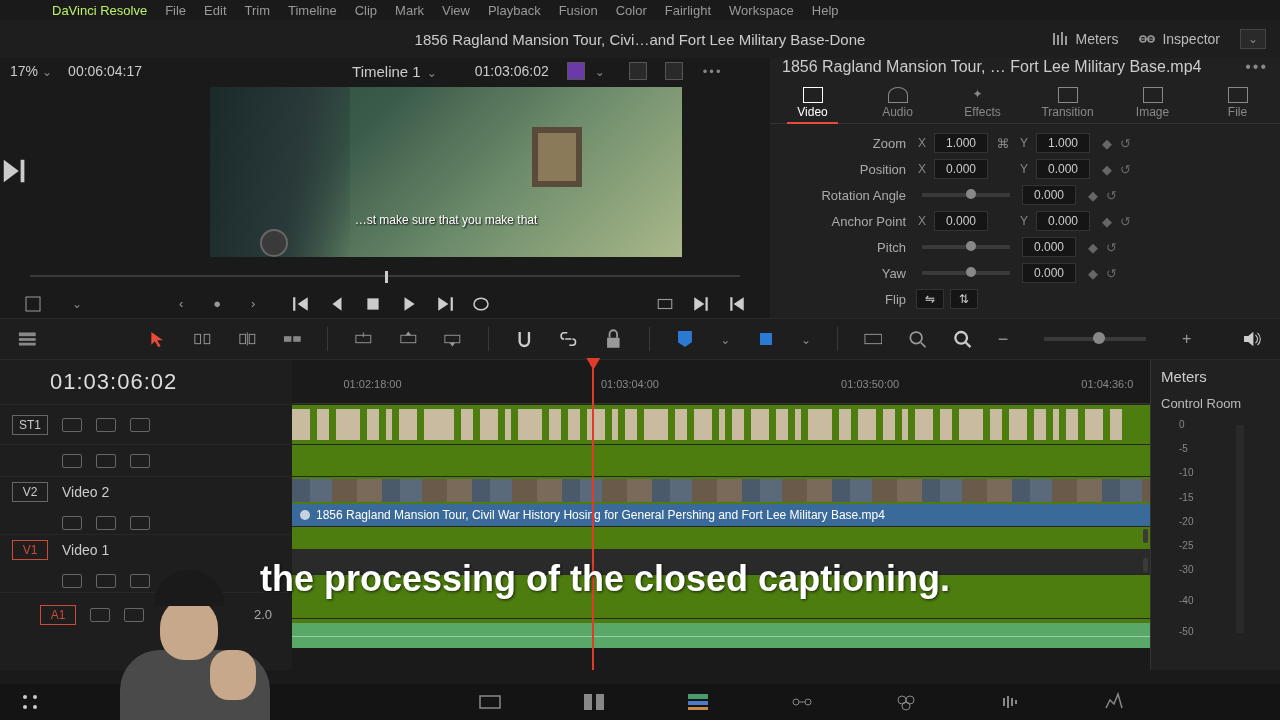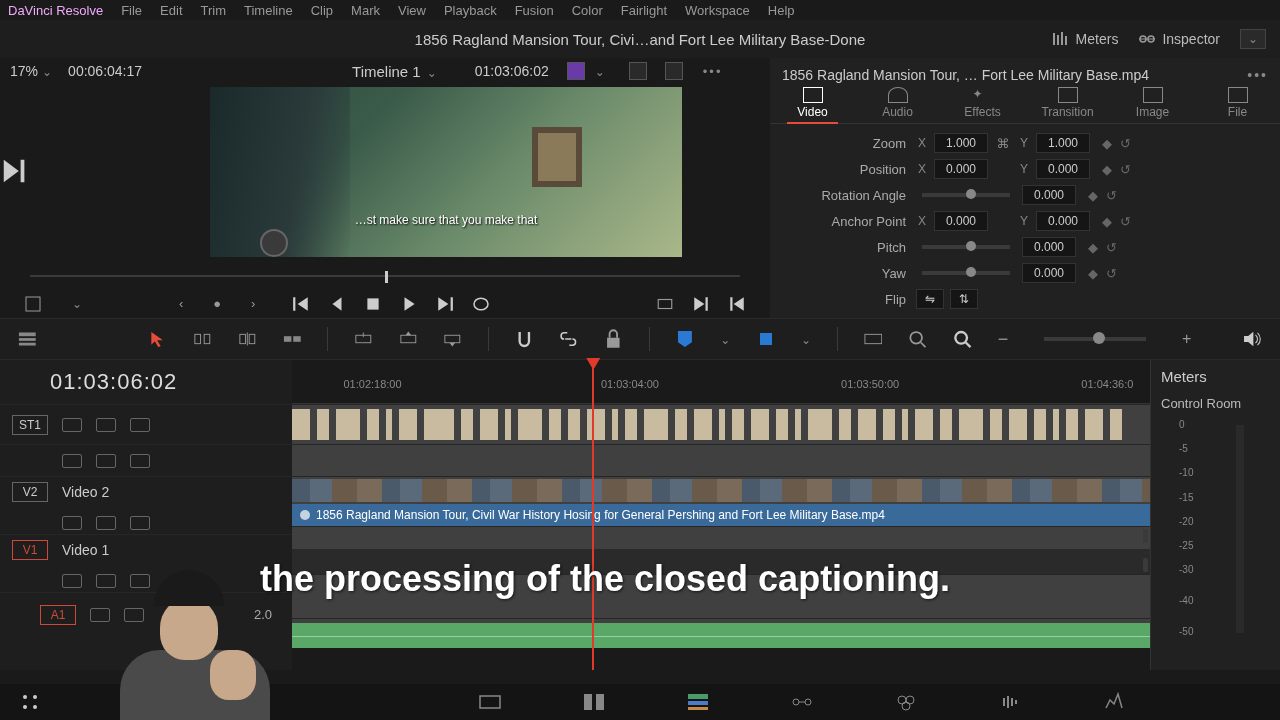--- a/index.html
+++ b/index.html
@@ -1,21 +1,21 @@
 <!DOCTYPE html>
 <html><head>
 <meta charset="utf-8">
 <style>
 * { margin: 0; padding: 0; box-sizing: border-box; font-family: -apple-system, BlinkMacSystemFont, "Segoe UI", sans-serif; }
 body { background: #1a1a1a; color: #b8b8b8; width: 1280px; height: 720px; overflow: hidden; position: relative; font-size: 13px; }
 
 
 .menubar { display: flex; height: 20px; align-items: center; padding: 0 8px; gap: 18px; background: #1a1a1a; }
 .menubar span { color: #999; font-size: 13px; }
-.menubar .app { color: #f0abfc; font-weight: 500; }
+.menubar .app { color: #bef264; font-weight: 500; margin-left: 44px; }
 
 
 .titlebar { display: flex; height: 38px; align-items: center; justify-content: center; background: #1e1e1e; position: relative; }
 .titlebar .title { color: #ccc; font-size: 15px; font-weight: 500; }
 .titlebar .right { position: absolute; right: 14px; display: flex; align-items: center; gap: 20px; }
 .titlebar .right span { color: #bbb; font-size: 14px; display: flex; align-items: center; gap: 6px; }
 .dropdown { background: #2a2a2a; border: 1px solid #444; width: 26px; height: 20px; display: inline-flex; align-items: center; justify-content: center; }
 
 
 .viewer-row { display: flex; height: 260px; background: #1a1a1a; }
@@ -36,21 +36,21 @@
 .scrubber { position: relative; height: 30px; margin: 6px 30px 0 30px; }
 .scrubber .bar { position: absolute; top: 12px; left: 0; right: 0; height: 2px; background: #3a3a3a; }
 .scrubber .thumb { position: absolute; top: 8px; left: 50%; width: 3px; height: 12px; background: #ccc; }
 
 .transport { display: flex; align-items: center; height: 32px; padding: 0 24px; gap: 30px; }
 .transport .icon { width: 18px; height: 18px; display: inline-flex; align-items: center; justify-content: center; color: #999; }
 .transport .grp { display: flex; gap: 18px; align-items: center; }
 
 
 .inspector { flex: 1; background: #212121; display: flex; flex-direction: column; }
-.insp-title { height: 30px; display: flex; align-items: flex-end; padding: 0 12px; color: #ccc; font-size: 14px; }
+.insp-title { height: 30px; display: flex; align-items: flex-start; padding: 0 12px; color: #ccc; font-size: 16px; }
 .insp-title .dots { margin-left: auto; color: #888; letter-spacing: 2px; }
 .insp-tabs { display: flex; height: 48px; border-bottom: 1px solid #333; }
 .insp-tab { flex: 1; display: flex; flex-direction: column; align-items: center; justify-content: center; gap: 2px; font-size: 12px; color: #888; position: relative; }
 .insp-tab.active { color: #fff; }
 .insp-tab.active::after { content: ''; position: absolute; bottom: -1px; left: 20%; right: 20%; height: 2px; background: #e64b3c; }
 .insp-tab .ticon { width: 20px; height: 16px; border: 1px solid currentColor; }
 
 .insp-rows { padding: 6px 10px; }
 .insp-row { display: flex; align-items: center; height: 26px; gap: 6px; }
 .insp-row .lbl { width: 130px; text-align: right; color: #aaa; font-size: 13px; padding-right: 4px; }
@@ -89,21 +89,21 @@
 .track-head .ti { width: 20px; height: 14px; border: 1px solid #666; border-radius: 2px; }
 .track-head .rowa { display: flex; align-items: center; gap: 14px; width: 100%; }
 .track-head .gain { color: #aaa; font-size: 13px; margin-left: auto; margin-right: 8px; }
 
 
 .ruler { height: 44px; position: relative; border-bottom: 1px solid #333; }
 .ruler .tick { position: absolute; top: 18px; font-size: 11px; color: #888; }
 .playhead { position: absolute; top: 0; bottom: 0; width: 2px; background: #e03a2a; z-index: 50; }
 .playhead::before { content: ''; position: absolute; top: -2px; left: -6px; width: 14px; height: 12px; background: #e03a2a; clip-path: polygon(0 0, 100% 0, 50% 100%); }
 
-.track-lane { height: 40px; position: relative; border-top: 1px solid #262626; background: #404040; }
+.track-lane { height: 40px; position: relative; border-top: 1px solid #262626; background: #4d7c0f; }
 .track-lane.tall { height: 58px; }
 
 
 .st-lane { display: flex; gap: 2px; padding: 4px 0; height: 100%; align-items: stretch; }
 .st-clip { background: #c8bba0; height: 100%; }
 
 
 .v2-clip { position: absolute; top: 2px; bottom: 2px; left: 0; right: 0; background: repeating-linear-gradient(90deg, #4a5a6a 0 18px, #5a6a7a 18px 40px, #6a5a4a 40px 65px, #7a6a5a 65px 90px); display: flex; align-items: center; overflow: hidden; }
 
 .v1-clip { position: absolute; top: 0; left: 0; right: 0; height: 22px; background: #3a6a9a; display: flex; align-items: center; padding: 0 8px; gap: 6px; overflow: hidden; }

